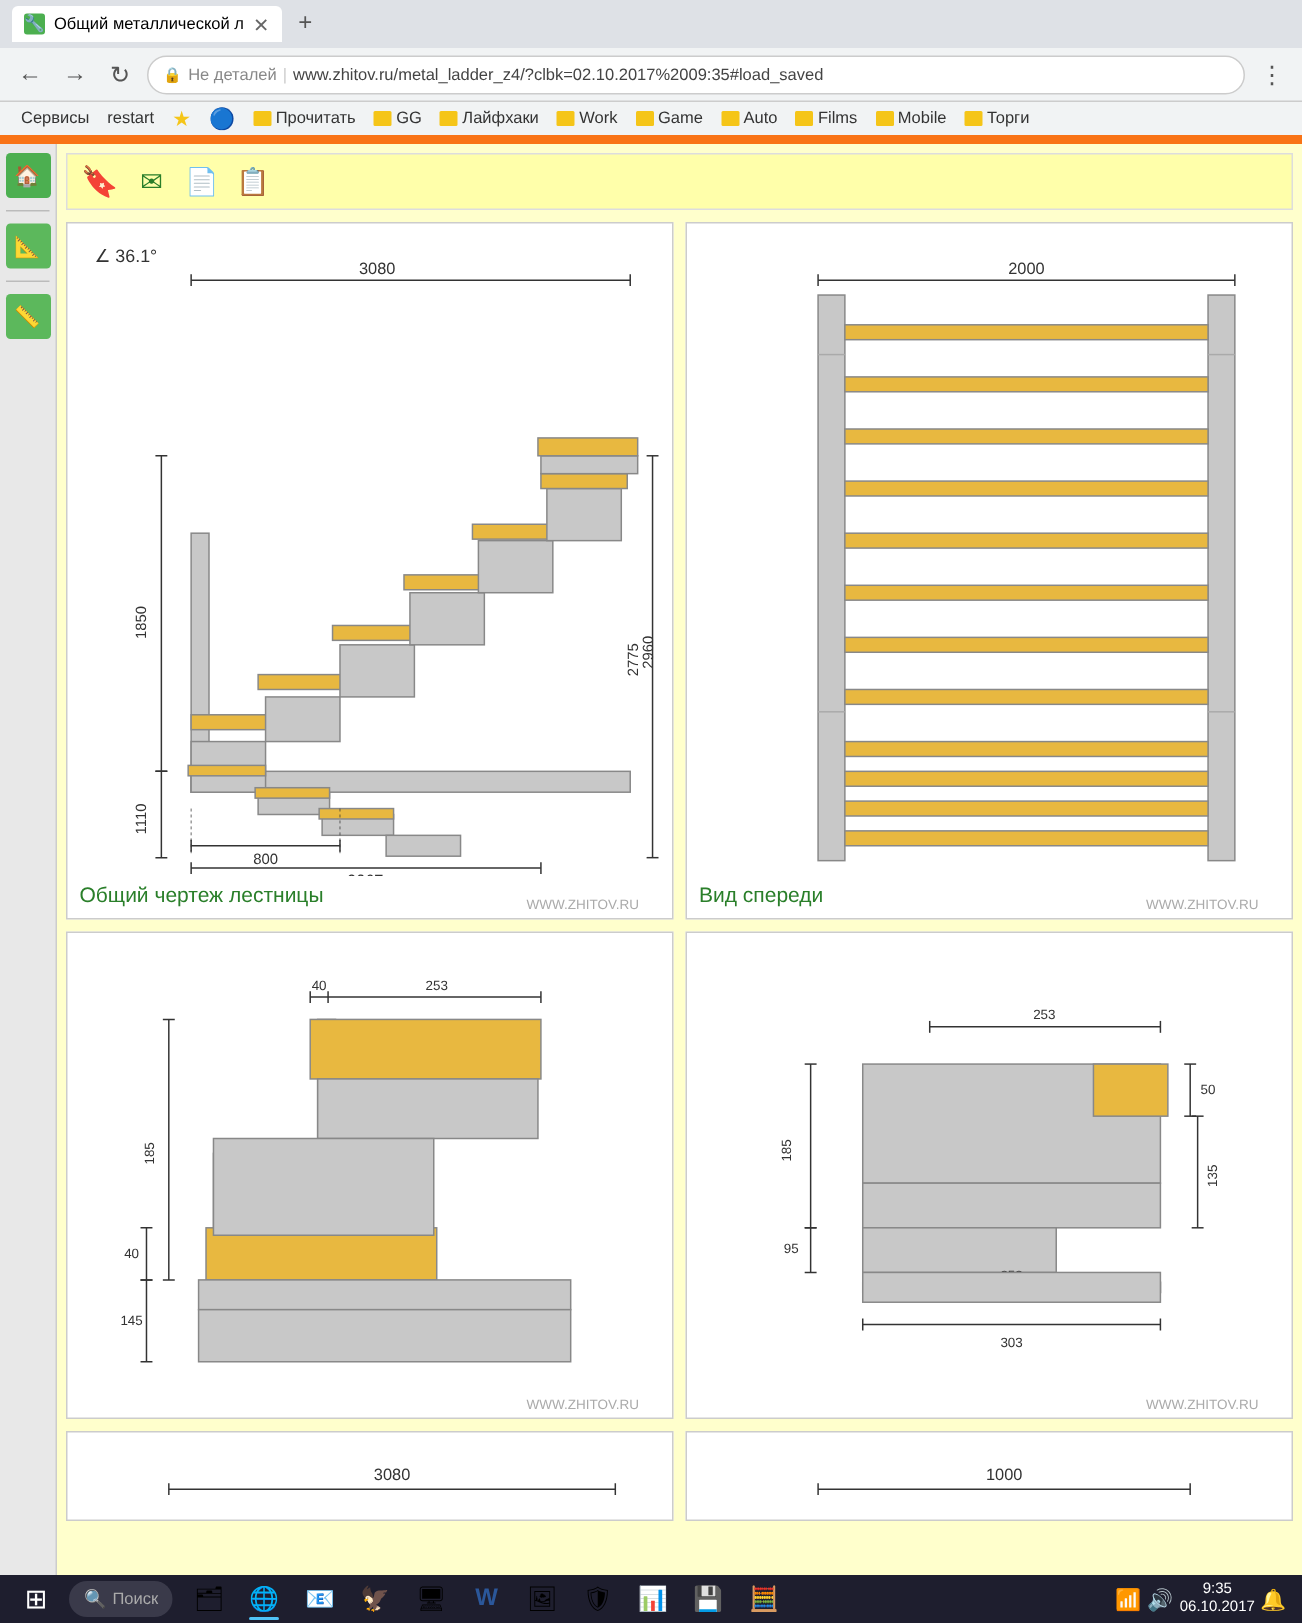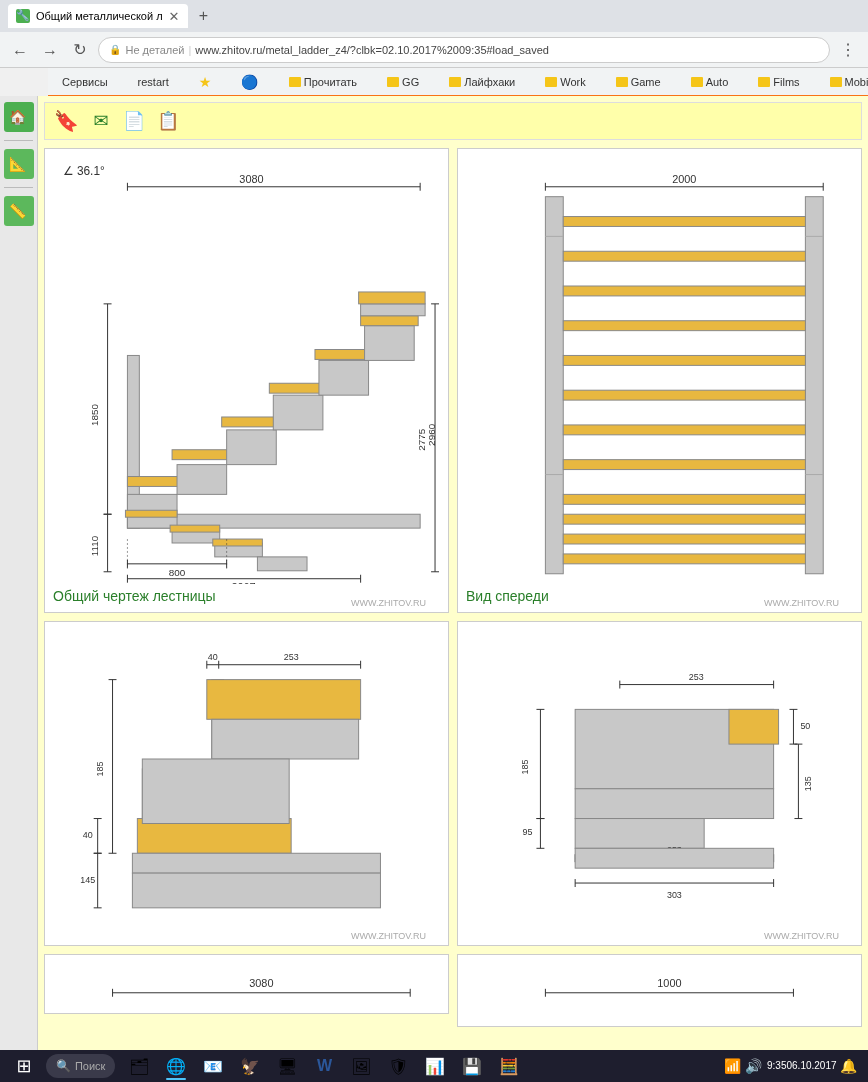--- a/index.html
+++ b/index.html
@@ -49,25 +49,24 @@
       font-size: 11px; color: #444; gap: 4px;
     }
     .lock-icon { color: #888; font-size: 10px; }
 
     .bookmarks-bar {
       background: #f1f3f4;
       height: 28px;
       display: flex;
       align-items: center;
       padding: 0 8px;
-      gap: 18px;
-      border-bottom: 1px solid #f97316;
+      gap: 0;
+      border-bottom: 6px solid #f97316;
       font-size: 11px;
       overflow: hidden;
-      margin-left: 48px;
     }
     .bookmark-item {
       display: flex; align-items: center; gap: 3px;
       padding: 2px 6px; border-radius: 3px; cursor: pointer; white-space: nowrap;
       color: #333;
     }
     .bm-folder { width: 12px; height: 10px; background: #f5c518; border-radius: 1px; display: inline-block; }
 
     
     .page-content {
@@ -184,21 +183,21 @@
       bottom: 2px;
       width: 20px; height: 2px;
       background: #4fc3f7;
       border-radius: 1px;
     }
     .taskbar-tray {
       display: flex; align-items: center; gap: 4px;
       padding: 0 6px; color: white; font-size: 10px;
     }
     .tray-icon { font-size: 14px; cursor: pointer; }
-    .tray-time { display: flex; align-items: center; line-height: 1.2; font-size: 10px; }
+    .tray-time { display: flex; flex-direction: column; align-items: center; line-height: 1.2; font-size: 10px; }
   </style>
 </head>
 <body>
 
 <div class="browser-titlebar">
   <div class="tab">
     <span class="tab-favicon">🔧</span>
     <span style="font-size:11px;max-width:130px;overflow:hidden;text-overflow:ellipsis;white-space:nowrap;">Общий металлической л</span>
     <span class="tab-close">✕</span>
   </div>
@@ -513,21 +512,21 @@
       </div>
 
       <div class="diagram-cell" style="height:60px;overflow:hidden;">
         <svg class="diagram-svg" viewBox="0 0 390 60">
           <line x1="60" y1="30" x2="360" y2="30" stroke="#333" stroke-width="1"></line>
           <line x1="60" y1="26" x2="60" y2="34" stroke="#333" stroke-width="1"></line>
           <line x1="360" y1="26" x2="360" y2="34" stroke="#333" stroke-width="1"></line>
           <text x="210" y="24" font-size="11" fill="#333" text-anchor="middle">3080</text>
         </svg>
       </div>
-      <div class="diagram-cell" style="height:73px;overflow:hidden;">
+      <div class="diagram-cell" style="height:60px;overflow:hidden;">
         <svg class="diagram-svg" viewBox="0 0 390 60">
           <line x1="80" y1="30" x2="330" y2="30" stroke="#333" stroke-width="1"></line>
           <line x1="80" y1="26" x2="80" y2="34" stroke="#333" stroke-width="1"></line>
           <line x1="330" y1="26" x2="330" y2="34" stroke="#333" stroke-width="1"></line>
           <text x="205" y="24" font-size="11" fill="#333" text-anchor="middle">1000</text>
         </svg>
       </div>
 
     </div>
   </div>

